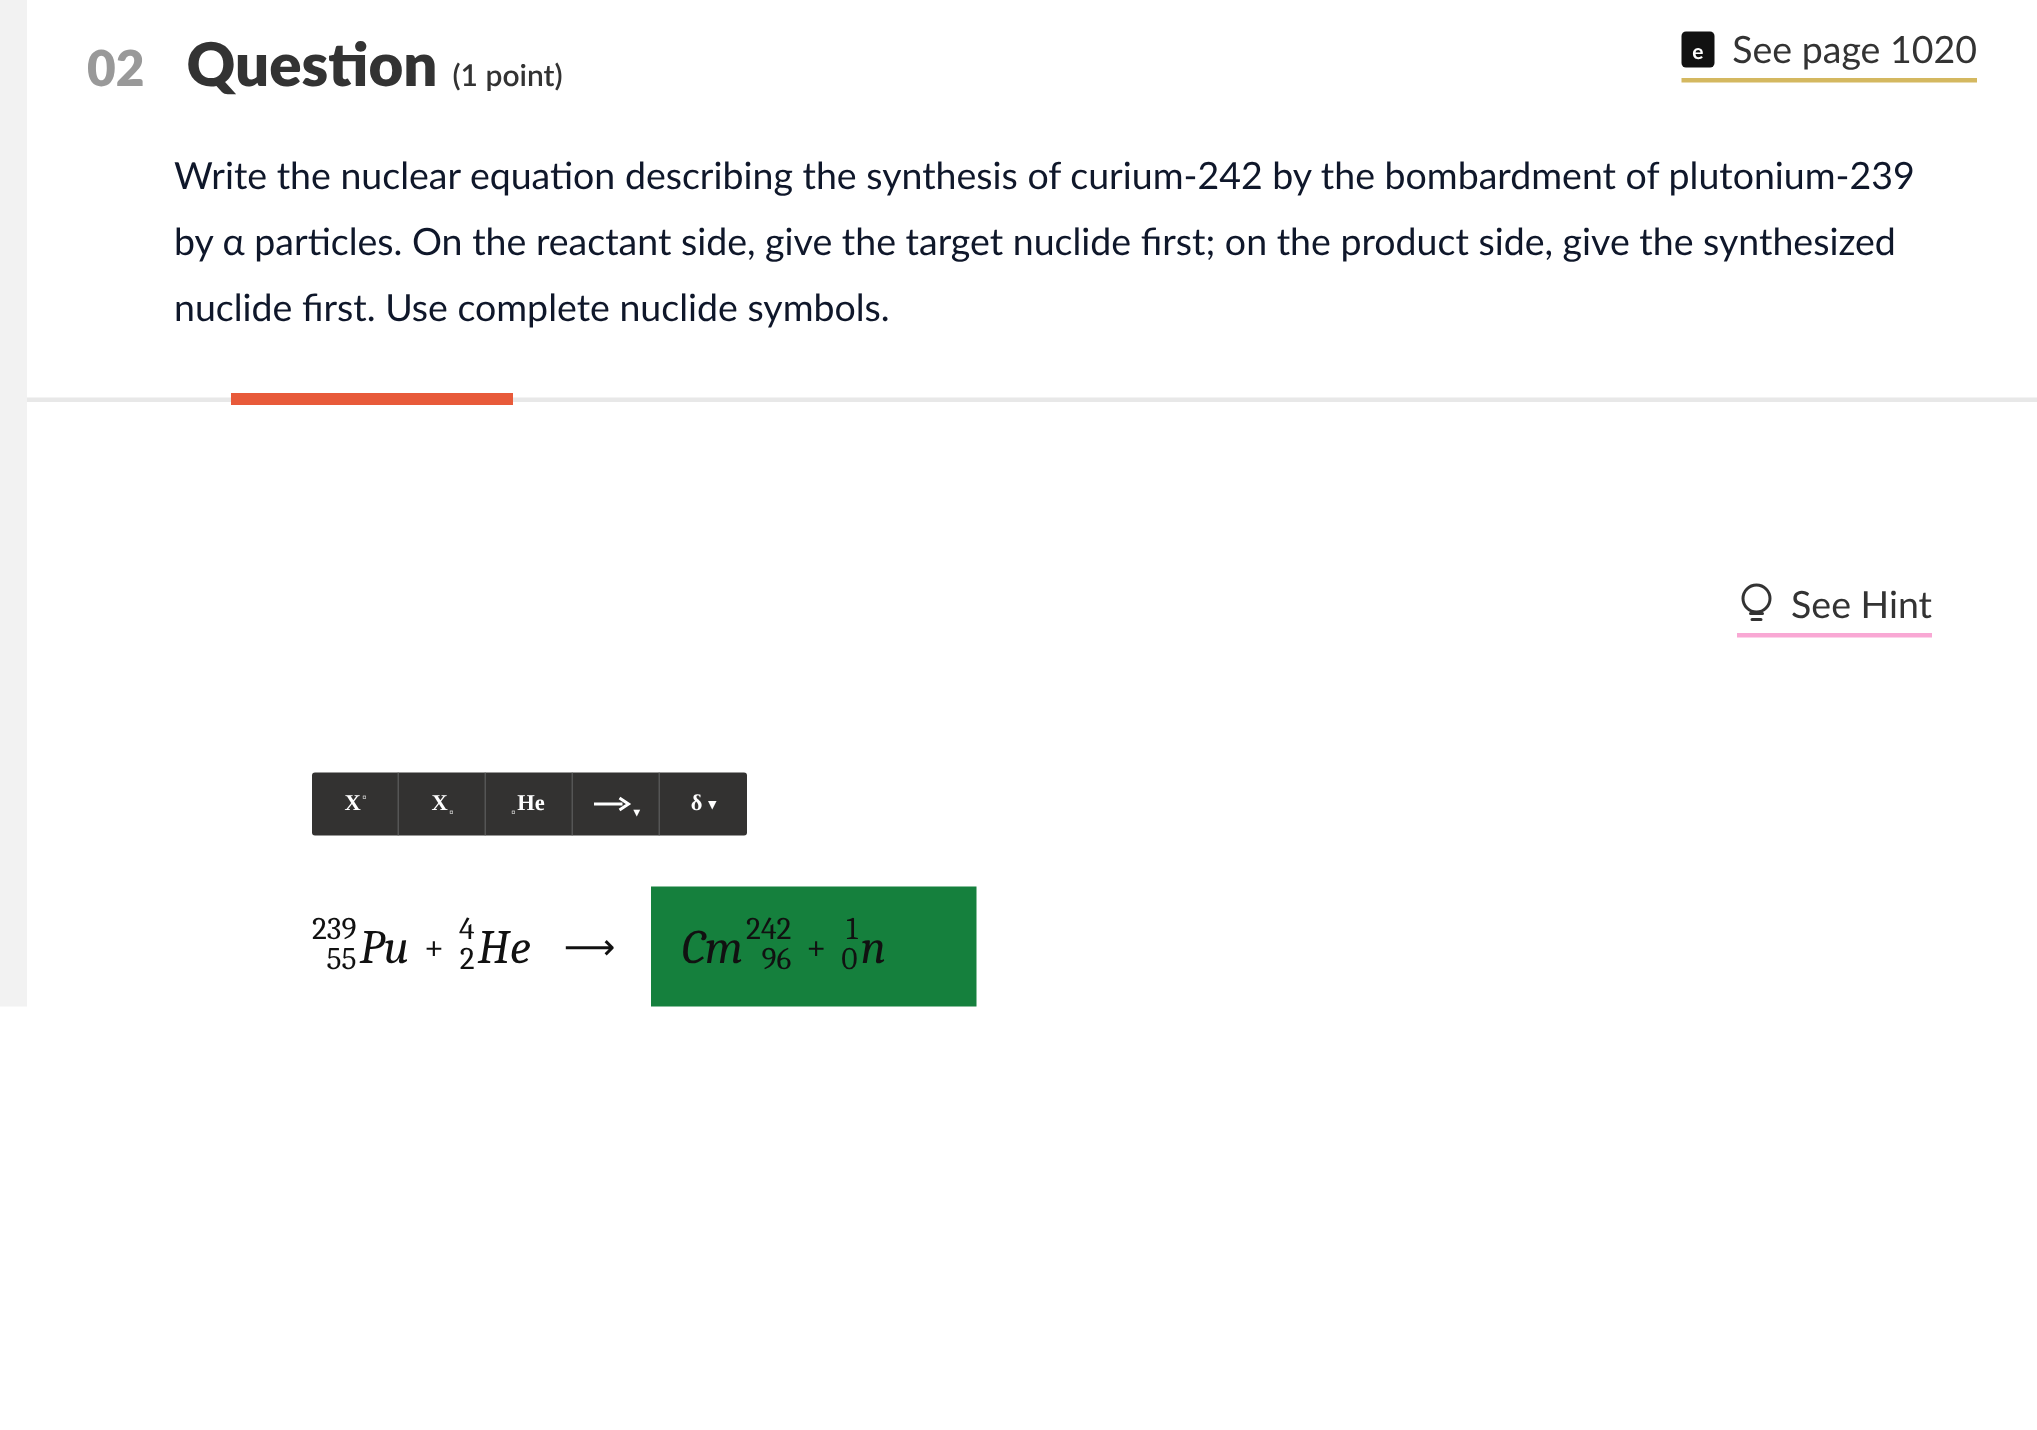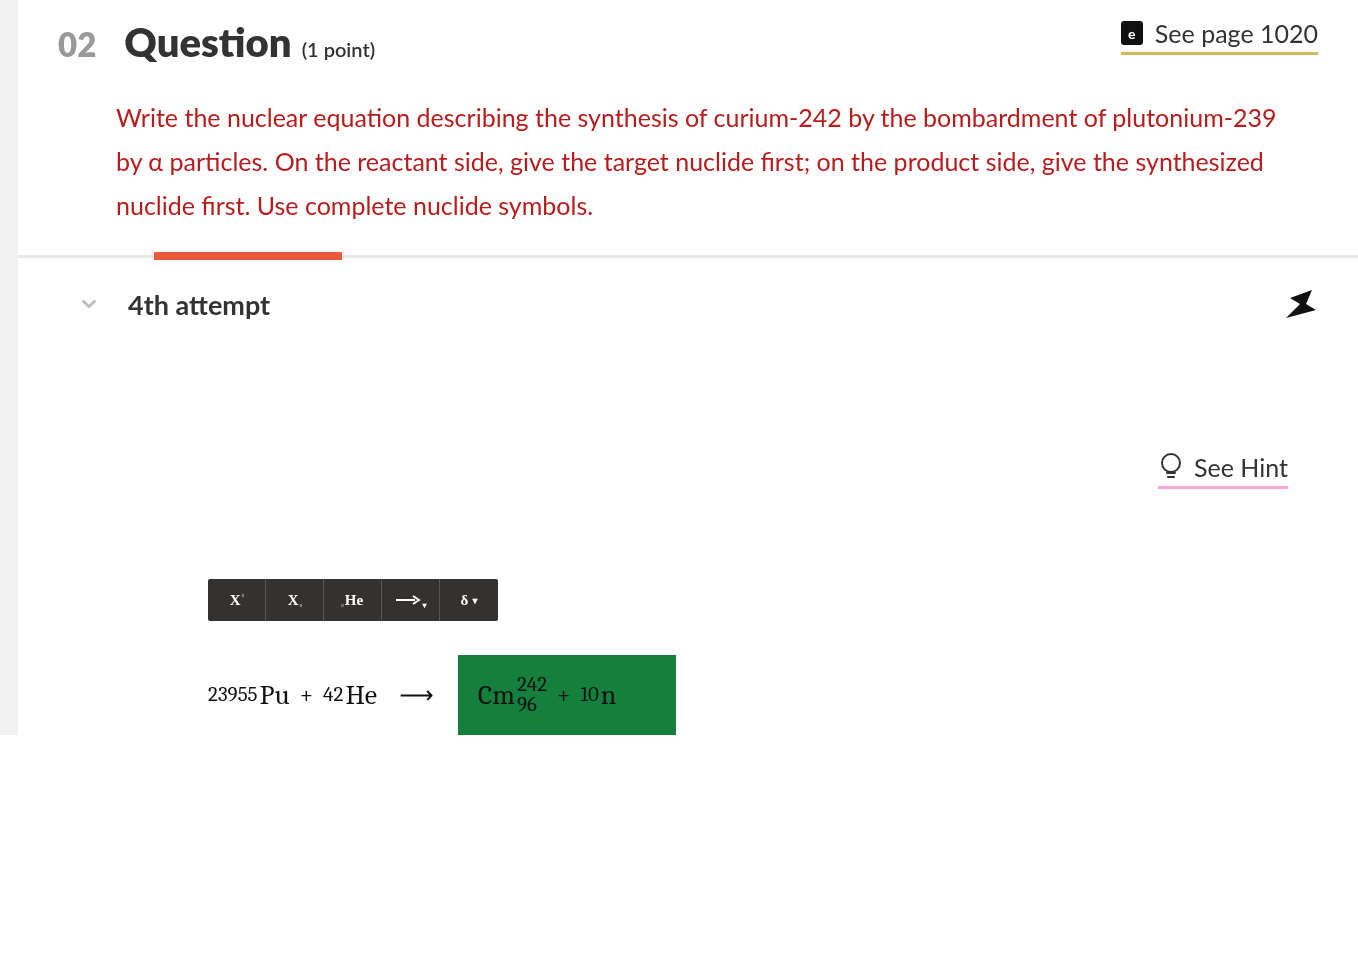--- a/index.html
+++ b/index.html
@@ -62,24 +62,24 @@
     position: relative;
     margin-right: 12px;
     display: flex;
     align-items: center;
     justify-content: center;
     color: #fff;
     font-size: 14px;
     font-weight: 700;
   }
   .prompt {
-    padding: 20px 60px 28px 98px;
+    padding: 20px 60px 38px 98px;
     font-size: 25px;
     line-height: 1.75;
-    color: #b91c1c;
+    color: #0f172a;
   }
   .divider {
     height: 3px;
     background: #e8e8e8;
     position: relative;
   }
   .divider .progress {
     position: absolute;
     left: 136px;
     top: -3px;
@@ -168,36 +168,37 @@
     font-family: 'Cambria', 'Georgia', serif;
     font-size: 30px;
     color: #111;
   }
   .nuclide {
     display: flex;
     align-items: center;
   }
   .nuclide .stack {
     display: flex;
-    flex-direction: row;
+    flex-direction: column;
     align-items: flex-end;
     font-size: 21px;
     line-height: 0.95;
     margin-right: 2px;
   }
   .nuclide .stack2 {
     display: flex;
     flex-direction: column;
-    align-items: flex-start;
+    align-items: flex-end;
     font-size: 21px;
     line-height: 0.95;
     margin-left: 2px;
   }
   .nuclide .sym {
-    font-size: 28px;
+    font-size: 32px;
+    font-style: italic;
   }
   .op {
     margin: 0 10px;
     font-size: 24px;
   }
   .arrow {
     margin: 0 22px;
     font-size: 24px;
     letter-spacing: -2px;
   }
@@ -225,35 +226,20 @@
       <span>See page 1020</span>
     </div>
   </div>
 
   <div class="prompt">Write the nuclear equation describing the synthesis of curium-242 by the bombardment of plutonium-239 by α particles. On the reactant side, give the target nuclide first; on the product side, give the synthesized nuclide first. Use complete nuclide symbols.</div>
 
   <div class="divider">
     <div class="progress"></div>
   </div>
 
-  <div class="attempt-row">
-    <div class="attempt-left">
-      <span class="chev">
-        <svg viewBox="0 0 24 24" width="22" height="22">
-            <path d="M6 9l6 6 6-6" stroke="#bdbdbd" stroke-width="3" fill="none" stroke-linecap="round" stroke-linejoin="round"></path>
-          </svg>
-      </span>
-      <span class="attempt-label">4th attempt</span>
-    </div>
-    <span class="flag-icon">
-      <svg viewBox="0 0 36 36" width="36" height="36">
-        <path d="M4 32 L18 18 L8 12 L30 4 L24 18 L34 24 Z" fill="#111"></path>
-      </svg>
-    </span>
-  </div>
 
   <div class="hint-row">
     <div class="see-hint">
       <span class="bulb-icon">
         <svg viewBox="0 0 26 30" width="26" height="30">
           <circle cx="13" cy="11" r="9" stroke="#333" stroke-width="2" fill="none"></circle>
           <path d="M9 21 h8 M10 25 h6" stroke="#333" stroke-width="2" stroke-linecap="round"></path>
         </svg>
       </span>
       <span>See Hint</span>

